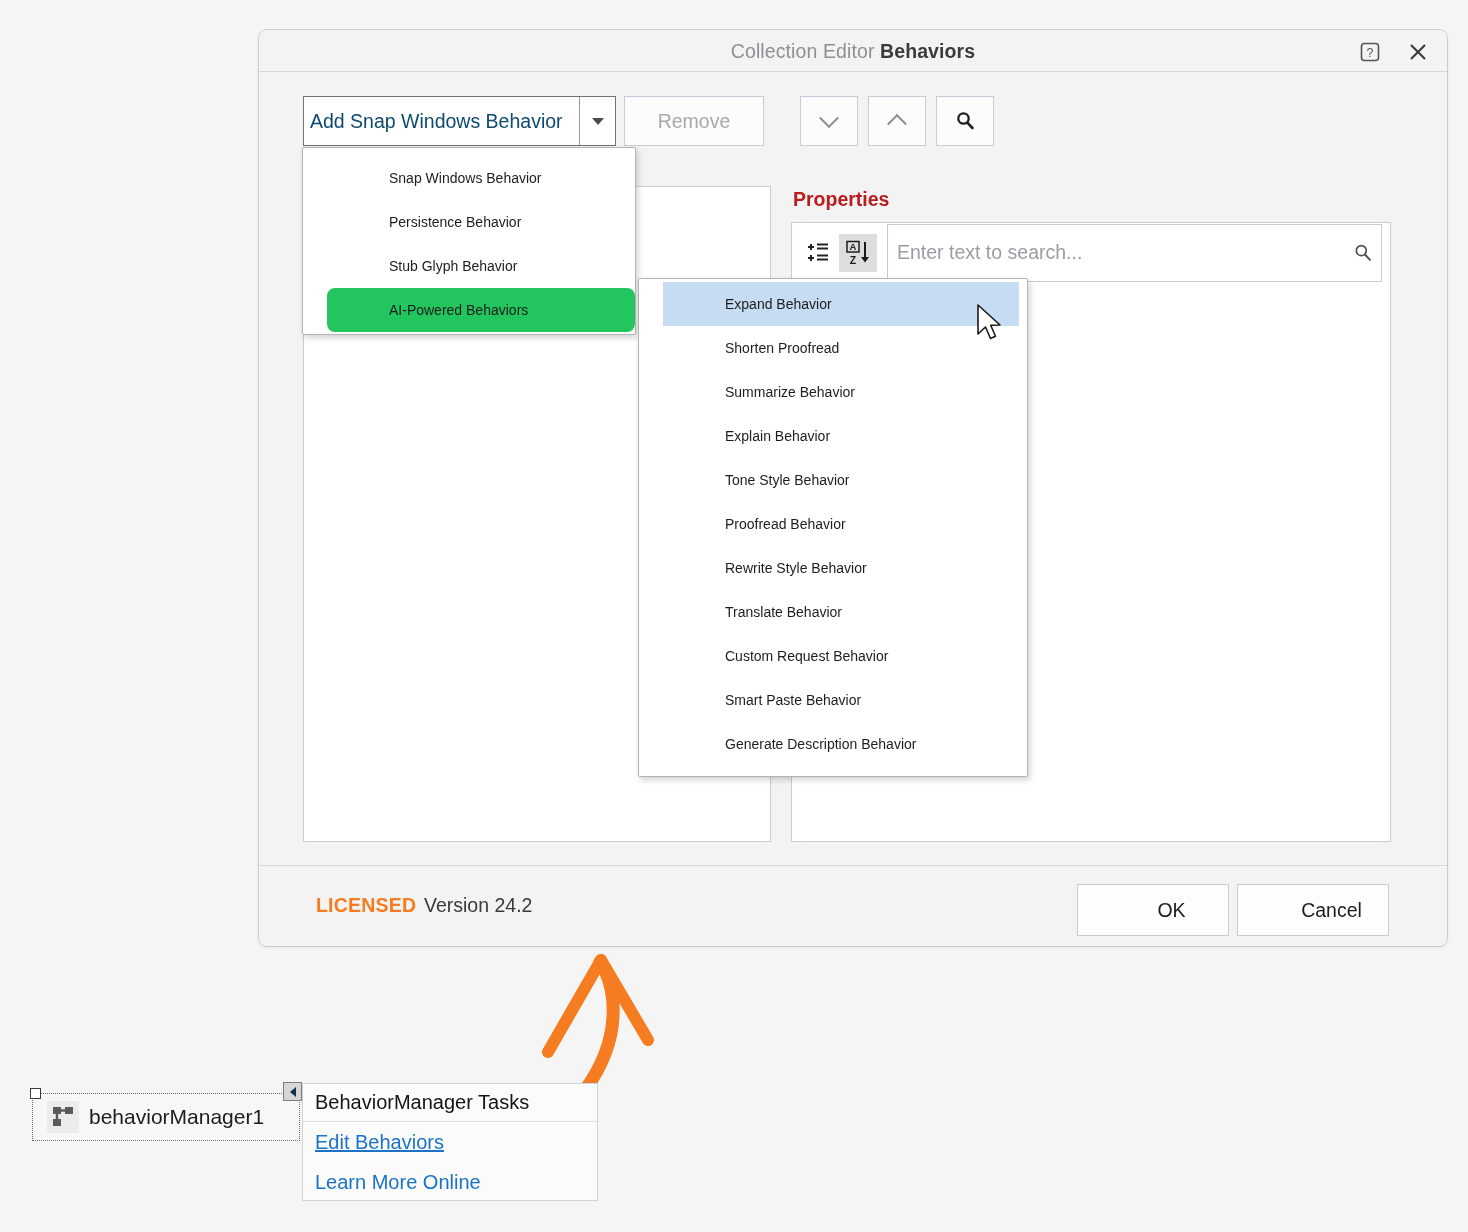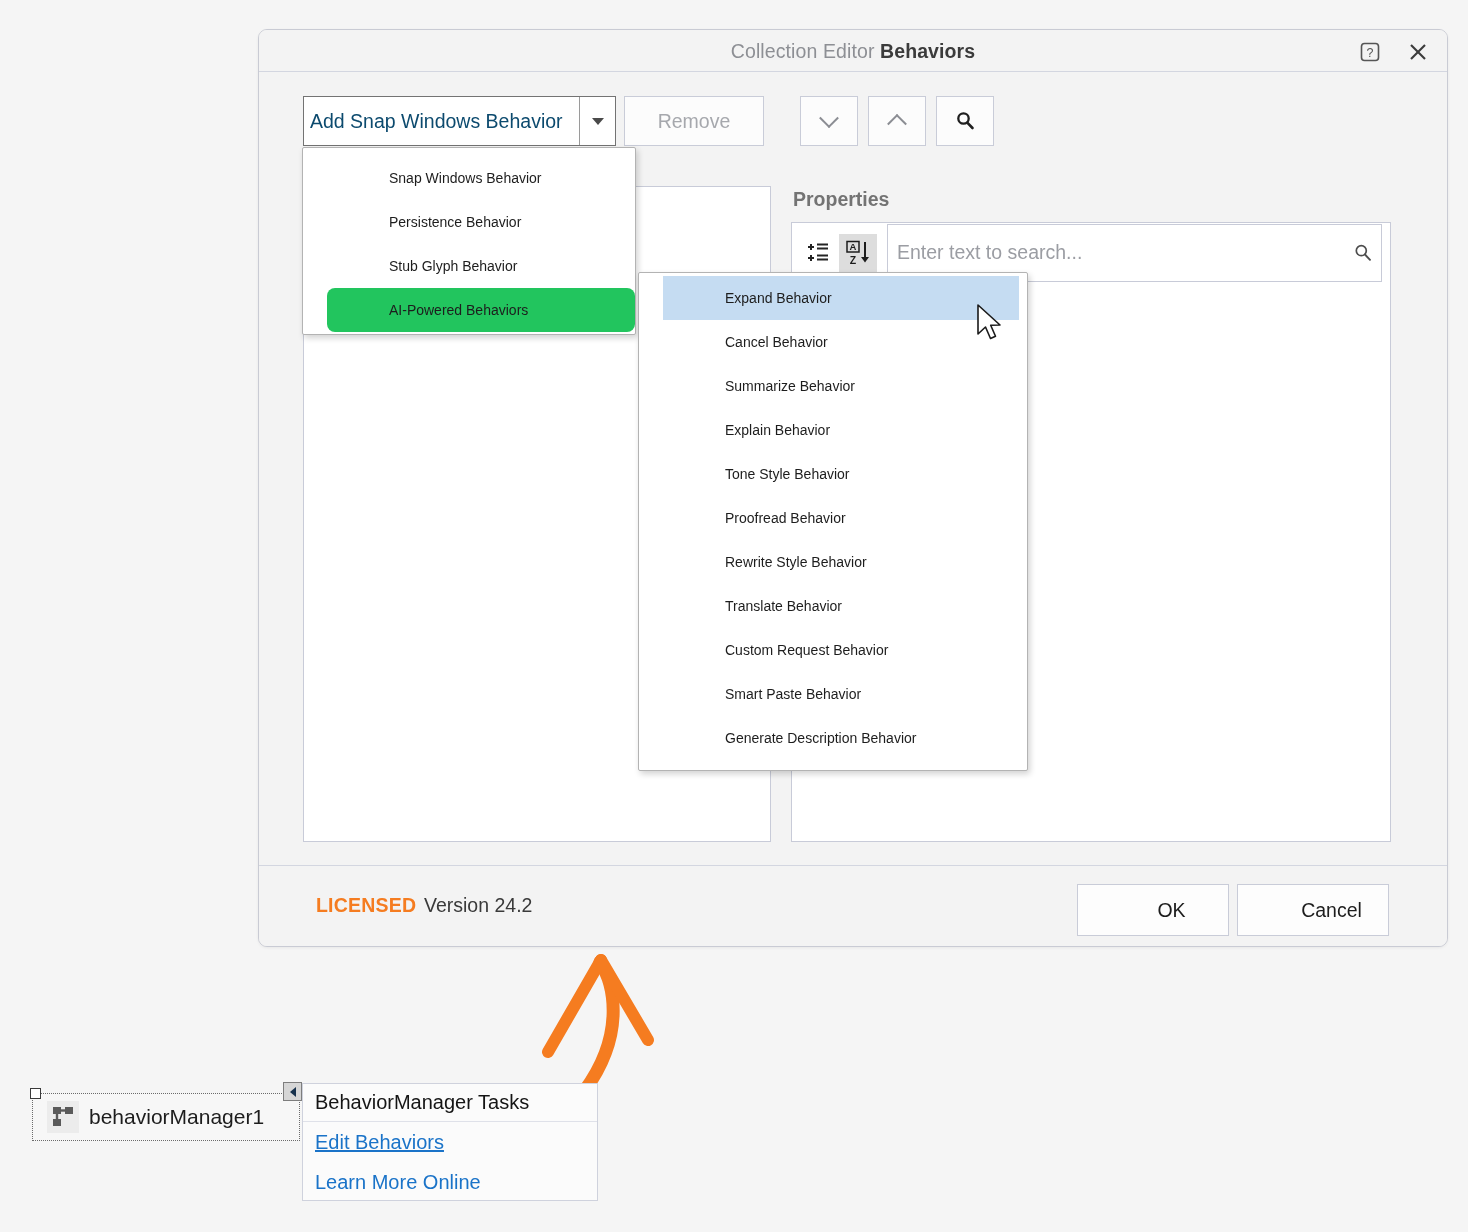--- a/index.html
+++ b/index.html
@@ -98,21 +98,21 @@
   
   .list-panel {
     position: absolute;
     left: 44px; top: 156px;
     width: 468px; height: 656px;
     background: #ffffff;
     border: 1px solid #c8cbd8;
   }
   .props-label {
     position: absolute; left: 534px; top: 158px;
-    font-size: 19.5px; font-weight: bold; color: #737373;
+    font-size: 19.5px; font-weight: bold; color: #b91c1c;
   }
   .props-panel {
     position: absolute;
     left: 532px; top: 192px;
     width: 600px; height: 620px;
     background: #ffffff;
     border: 1px solid #c8cbd8;
   }
   .props-toolbar {
     position: absolute; left: 533px; top: 193px;
@@ -175,21 +175,21 @@
   
   .menu {
     position: absolute;
     background: #ffffff;
     border: 1px solid #b3b3b3;
     box-shadow: 2px 3px 6px rgba(0,0,0,0.18);
     border-radius: 2px;
     z-index: 40;
   }
   .menu-main { left: 302px; top: 147px; width: 334px; padding: 8px 0 2px 0; }
-  .menu-sub  { left: 638px; top: 272px; width: 390px; padding: 3px 8px 10px 0; }
+  .menu-sub  { left: 638px; top: 278px; width: 390px; padding: 3px 8px 10px 0; }
   .mi {
     height: 44px; display: flex; align-items: center;
     padding-left: 62px; font-size: 14px; color: #1d1d1d;
     white-space: nowrap;
     margin-left: 24px;
   }
   .menu-sub .mi { padding-left: 62px; }
   .mi.sel { background: #22c55e; border-radius: 8px; }
   .mi.sel-sub { background: #c5dcf2; }
   .mi-wrap { position: relative; }
@@ -357,21 +357,21 @@
       <div class="mi">Stub Glyph Behavior</div>
     </div>
     <div class="mi-wrap">
       <div class="mi sel">AI-Powered Behaviors</div>
       <span class="caret" style="top:18px"></span>
     </div>
   </div>
 
   <div class="menu menu-sub">
     <div class="mi sel-sub">Expand Behavior</div>
-    <div class="mi">Cancel Behavior</div>
+    <div class="mi">Shorten Proofread</div>
     <div class="mi">Summarize Behavior</div>
     <div class="mi">Explain Behavior</div>
     <div class="mi">Tone Style Behavior</div>
     <div class="mi">Proofread Behavior</div>
     <div class="mi">Rewrite Style Behavior</div>
     <div class="mi">Translate Behavior</div>
     <div class="mi">Custom Request Behavior</div>
     <div class="mi">Smart Paste Behavior</div>
     <div class="mi">Generate Description Behavior</div>
   </div>

